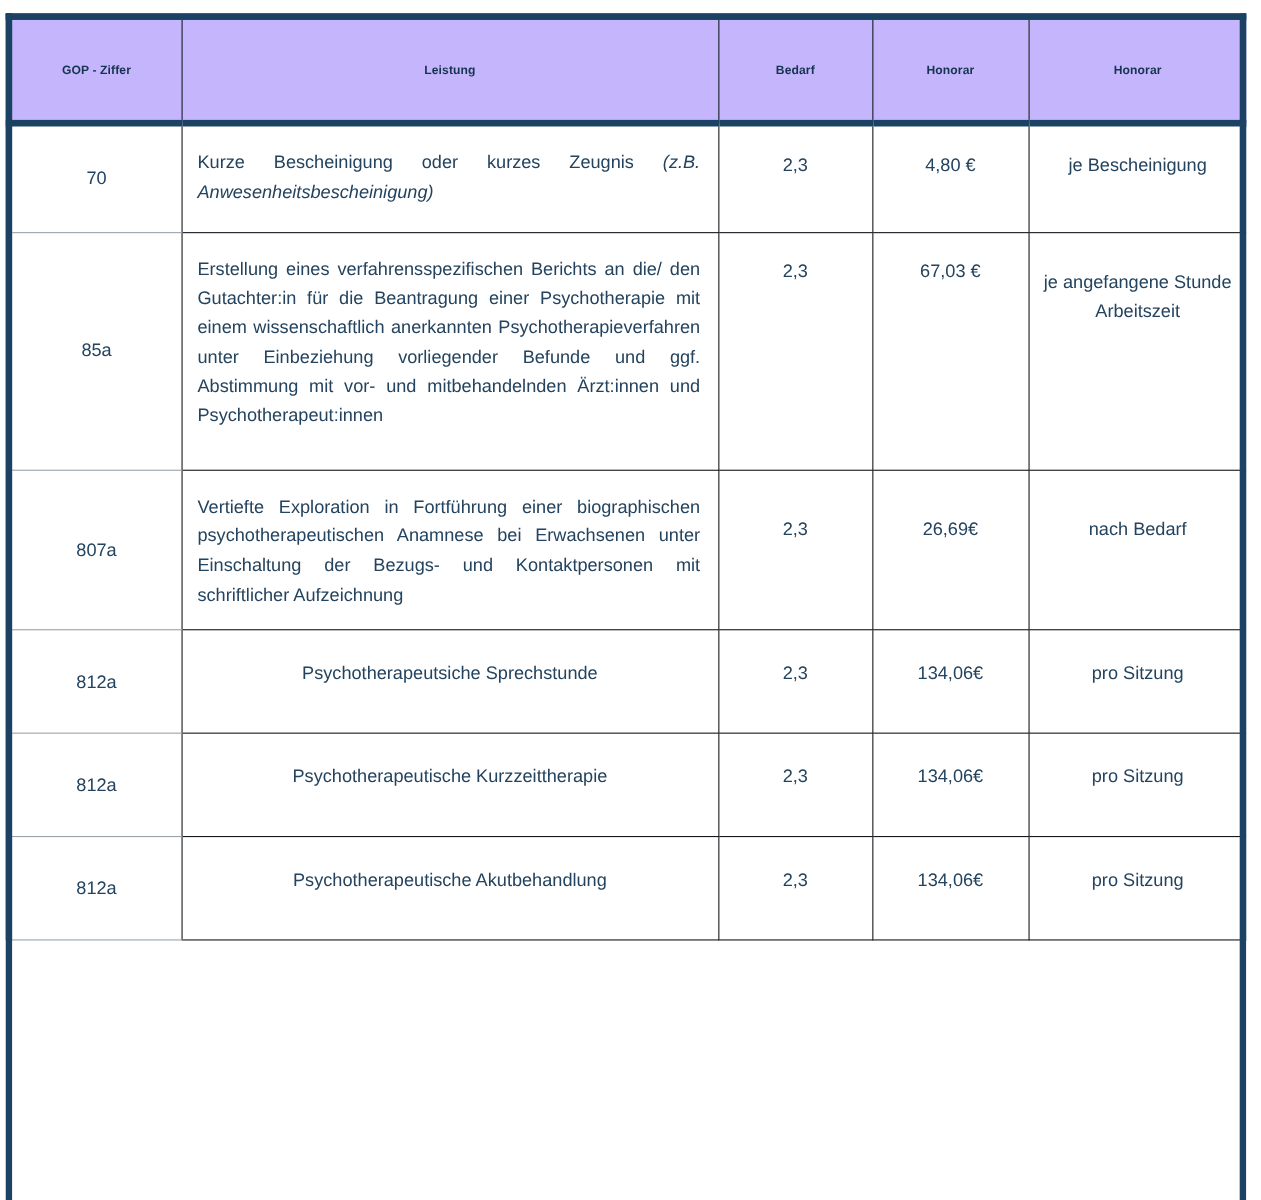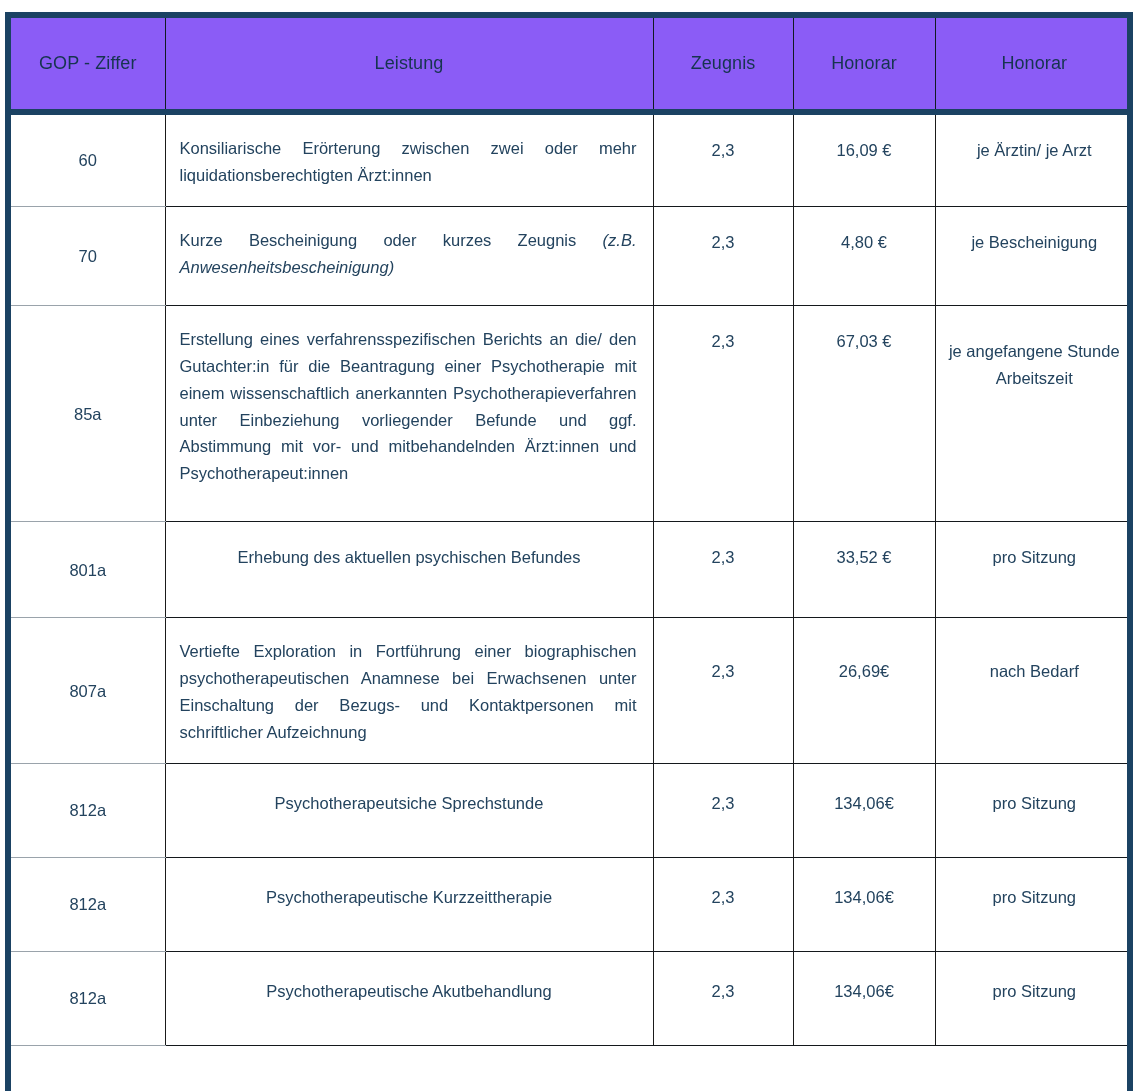--- a/index.html
+++ b/index.html
@@ -42,24 +42,24 @@
 
   
   col.c-gop      { width: 157px; }
   col.c-leistung { width: 488px; }
   col.c-faktor   { width: 140px; }
   col.c-honorar  { width: 142px; }
   col.c-einheit  { width: 201px; }
 
   
   thead th {
-    background: #8b5cf6;
+    background: #c4b5fd;
     color: #16344f;
-    font-size: 18px;
-    font-weight: normal;
+    font-size: 11px;
+    font-weight: bold;
     text-align: center;
     vertical-align: middle;
     height: 97px;
     border-left: 1px solid #111a21;
     border-right: 1px solid #111a21;
     border-top: 6px solid #1b4263;
     border-bottom: 6px solid #1b4263;
     letter-spacing: 0.1px;
   }
   thead th.first { border-left: 6px solid #1b4263; }
@@ -126,100 +126,66 @@
       <col class="c-leistung">
       <col class="c-faktor">
       <col class="c-honorar">
       <col class="c-einheit">
     </colgroup>
 
     <thead>
       <tr>
         <th class="first">GOP - Ziffer</th>
         <th>Leistung</th>
-        <th>Zeugnis</th>
+        <th>Bedarf</th>
         <th>Honorar</th>
         <th class="last">Honorar</th>
       </tr>
     </thead>
 
     <tbody>
 
-      <tr class="r60">
-        <td class="col-gop">
-          <div class="cell-pad-gop">60</div>
-        </td>
-        <td class="col-leistung">
-          <div class="leistung-just">Konsiliarische Erörterung zwischen zwei oder mehr liquidationsberechtigten Ärzt:innen</div>
+
+      <tr class="r70">
+        <td class="col-gop">
+          <div class="cell-pad-gop">70</div>
+        </td>
+        <td class="col-leistung">
+          <div class="leistung-just"><span>Kurze Bescheinigung oder kurzes Zeugnis </span><i>(z.B. Anwesenheitsbescheinigung)</i></div>
         </td>
         <td class="col-faktor">
           <div class="cell-pad-narrow">2,3</div>
         </td>
         <td class="col-honorar">
-          <div class="cell-pad-narrow">16,09 €</div>
-        </td>
-        <td class="col-einheit">
-          <div class="cell-pad-narrow">je Ärztin/ je Arzt</div>
-        </td>
-      </tr>
-
-      <tr class="r70">
-        <td class="col-gop">
-          <div class="cell-pad-gop">70</div>
-        </td>
-        <td class="col-leistung">
-          <div class="leistung-just"><span>Kurze Bescheinigung oder kurzes Zeugnis </span><i>(z.B. Anwesenheitsbescheinigung)</i></div>
+          <div class="cell-pad-narrow">4,80 €</div>
+        </td>
+        <td class="col-einheit">
+          <div class="cell-pad-narrow">je Bescheinigung</div>
+        </td>
+      </tr>
+
+      <tr class="r85a">
+        <td class="col-gop">
+          <div class="cell-pad-gop">85a</div>
+        </td>
+        <td class="col-leistung">
+          <div class="leistung-just">Erstellung eines verfahrensspezifischen Berichts an die/ den Gutachter:in für die Beantragung einer Psychotherapie mit einem wissenschaftlich anerkannten Psychotherapieverfahren unter Einbeziehung vorliegender Befunde und ggf. Abstimmung mit vor- und mitbehandelnden Ärzt:innen und Psychotherapeut:innen</div>
         </td>
         <td class="col-faktor">
           <div class="cell-pad-narrow">2,3</div>
         </td>
         <td class="col-honorar">
-          <div class="cell-pad-narrow">4,80 €</div>
-        </td>
-        <td class="col-einheit">
-          <div class="cell-pad-narrow">je Bescheinigung</div>
-        </td>
-      </tr>
-
-      <tr class="r85a">
-        <td class="col-gop">
-          <div class="cell-pad-gop">85a</div>
-        </td>
-        <td class="col-leistung">
-          <div class="leistung-just">Erstellung eines verfahrensspezifischen Berichts an die/ den Gutachter:in für die Beantragung einer Psychotherapie mit einem wissenschaftlich anerkannten Psychotherapieverfahren unter Einbeziehung vorliegender Befunde und ggf. Abstimmung mit vor- und mitbehandelnden Ärzt:innen und Psychotherapeut:innen</div>
-        </td>
-        <td class="col-faktor">
-          <div class="cell-pad-narrow">2,3</div>
-        </td>
-        <td class="col-honorar">
           <div class="cell-pad-narrow">67,03 €</div>
         </td>
         <td class="col-einheit">
           <div class="cell-pad-narrow" style="padding-top:32px;">je angefangene Stunde Arbeitszeit</div>
         </td>
       </tr>
 
 
-      <tr class="r801a">
-        <td class="col-gop">
-          <div class="cell-pad-gop">801a</div>
-        </td>
-        <td class="col-leistung">
-          <div class="leistung-center">Erhebung des aktuellen psychischen Befundes</div>
-        </td>
-        <td class="col-faktor">
-          <div class="cell-pad-narrow">2,3</div>
-        </td>
-        <td class="col-honorar">
-          <div class="cell-pad-narrow">33,52 €</div>
-        </td>
-        <td class="col-einheit">
-          <div class="cell-pad-narrow">pro Sitzung</div>
-        </td>
-      </tr>
 
       <tr class="r807a">
         <td class="col-gop">
           <div class="cell-pad-gop">807a</div>
         </td>
         <td class="col-leistung">
           <div class="leistung-just">Vertiefte Exploration in Fortführung einer biographischen psychotherapeutischen Anamnese bei Erwachsenen unter Einschaltung der Bezugs- und Kontaktpersonen mit schriftlicher Aufzeichnung</div>
         </td>
         <td class="col-faktor">
           <div class="cell-pad-narrow" style="padding-top:40px;">2,3</div>

